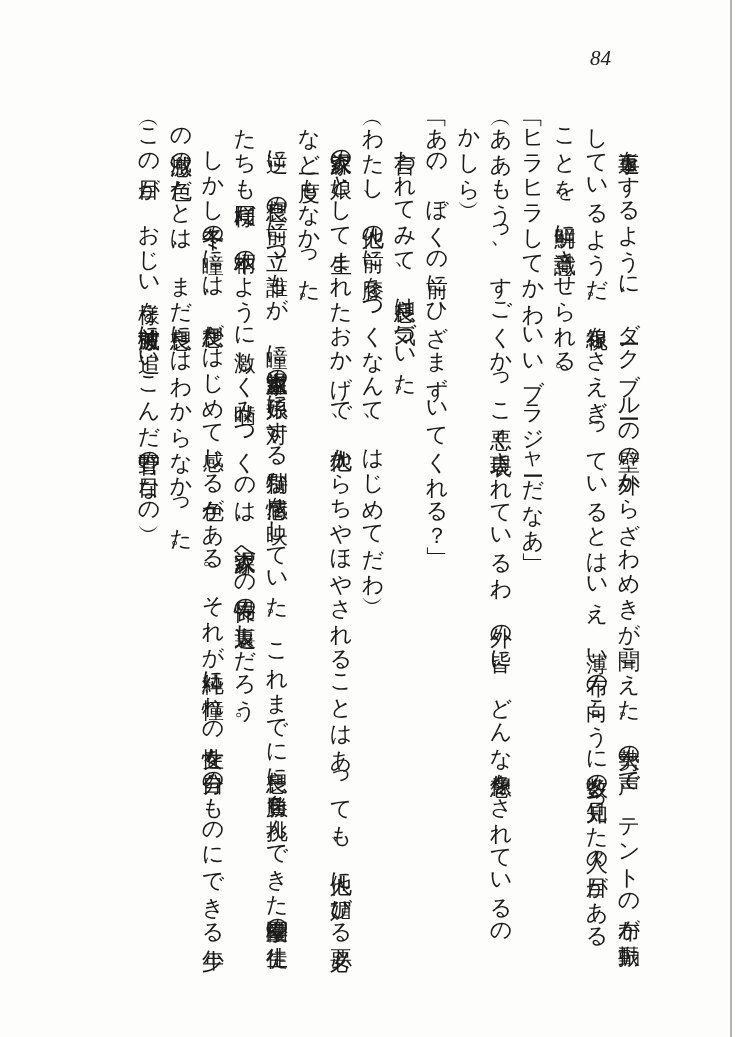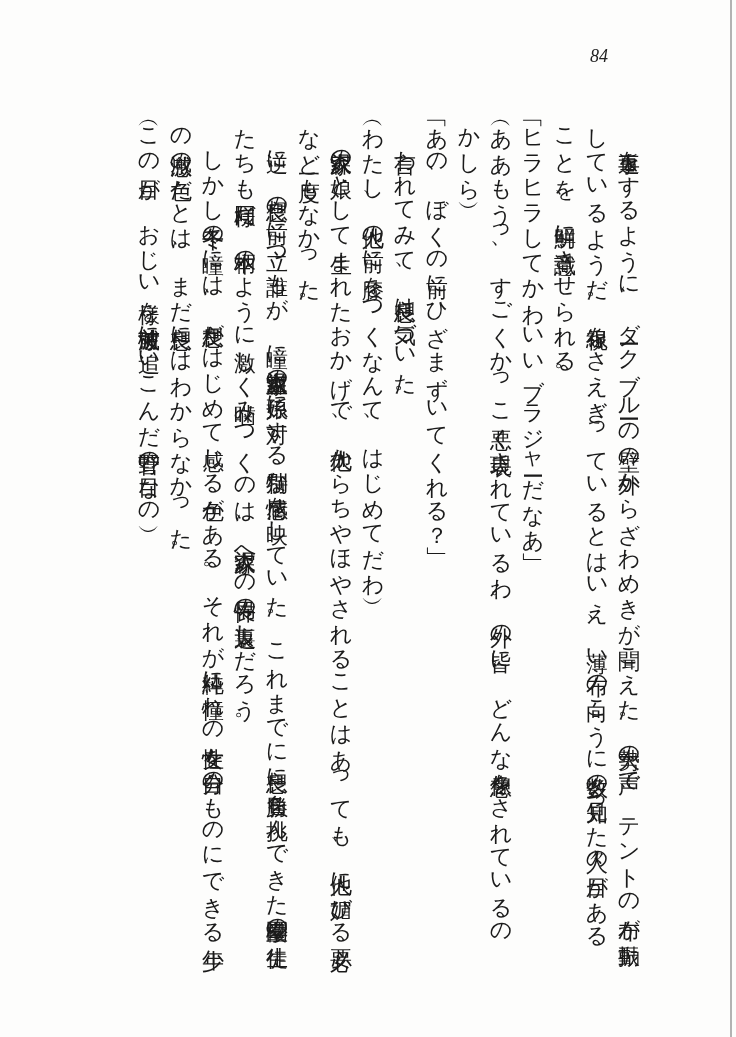--- a/index.html
+++ b/index.html
@@ -17,21 +17,21 @@
     width: 736px;
     height: 1037px;
     background: #fdfdfc;
   }
   .page-number {
     position: absolute;
     left: 590px;
     top: 46px;
     font-family: "Liberation Serif", serif;
     font-style: italic;
-    font-size: 18px;
+    font-size: 21px;
     color: #222222;
   }
   .text-block {
     position: absolute;
     top: 113px;
     right: 91px;
     height: 837px;
     writing-mode: vertical-rl;
     -webkit-writing-mode: vertical-rl;
     text-orientation: mixed;

